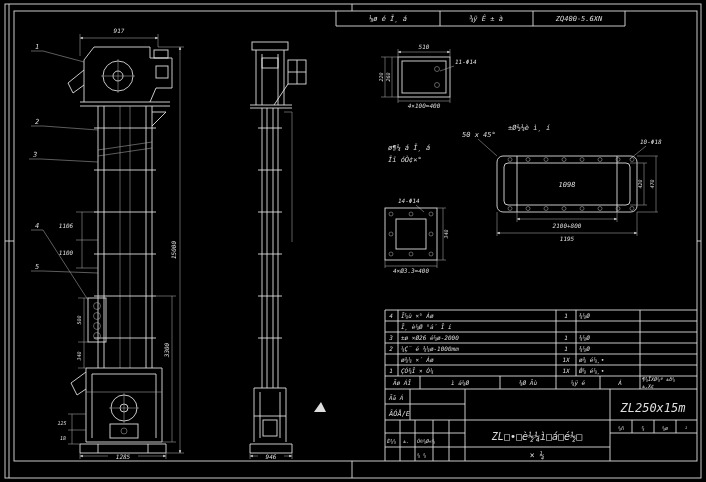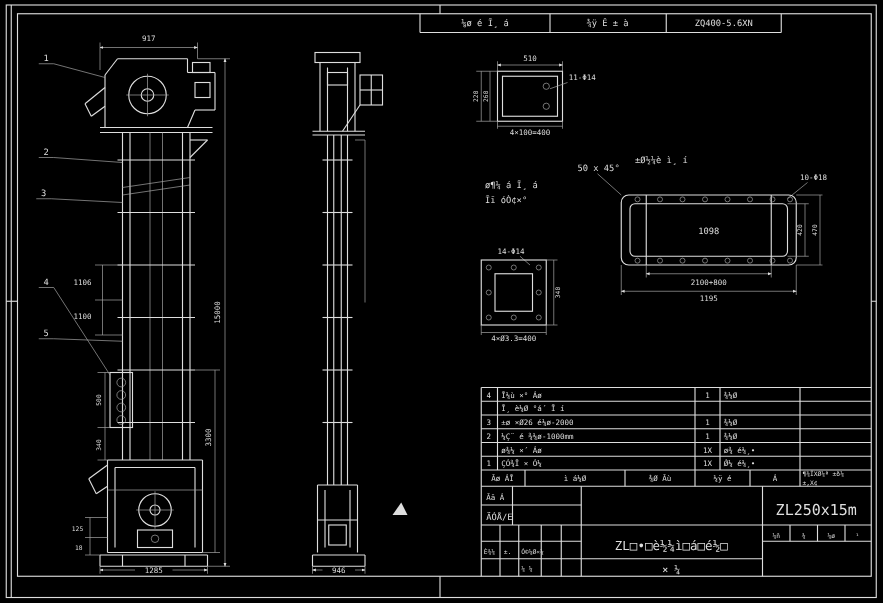--- a/index.html
+++ b/index.html
@@ -1,16 +1,16 @@
 <!DOCTYPE html>
 <html><head>
 <meta charset="utf-8">
 <style>
   html,body{margin:0;padding:0;background:#000;}
-  .page{position:relative;width:706px;height:482px;background:#000;overflow:hidden;}
+  .page{position:relative;width:706px;height:482px;background:#000;overflow:hidden;font-style:italic;}
   svg{position:absolute;left:0;top:0;}
   .ln{stroke:#dedede;stroke-width:0.9;fill:none;}
   .thin{stroke:#a8a8a8;stroke-width:0.55;fill:none;}
   .fill{fill:#dedede;stroke:none;}
   text{fill:#dedede;font-family:"DejaVu Sans Mono","Liberation Mono",monospace;}
   .t5{font-size:5px}.t6{font-size:6px}.t7{font-size:7px}.t8{font-size:8px}.t10{font-size:10px}.t12{font-size:12px}
   .mid{text-anchor:middle}
 </style>
 </head>
 <body>

